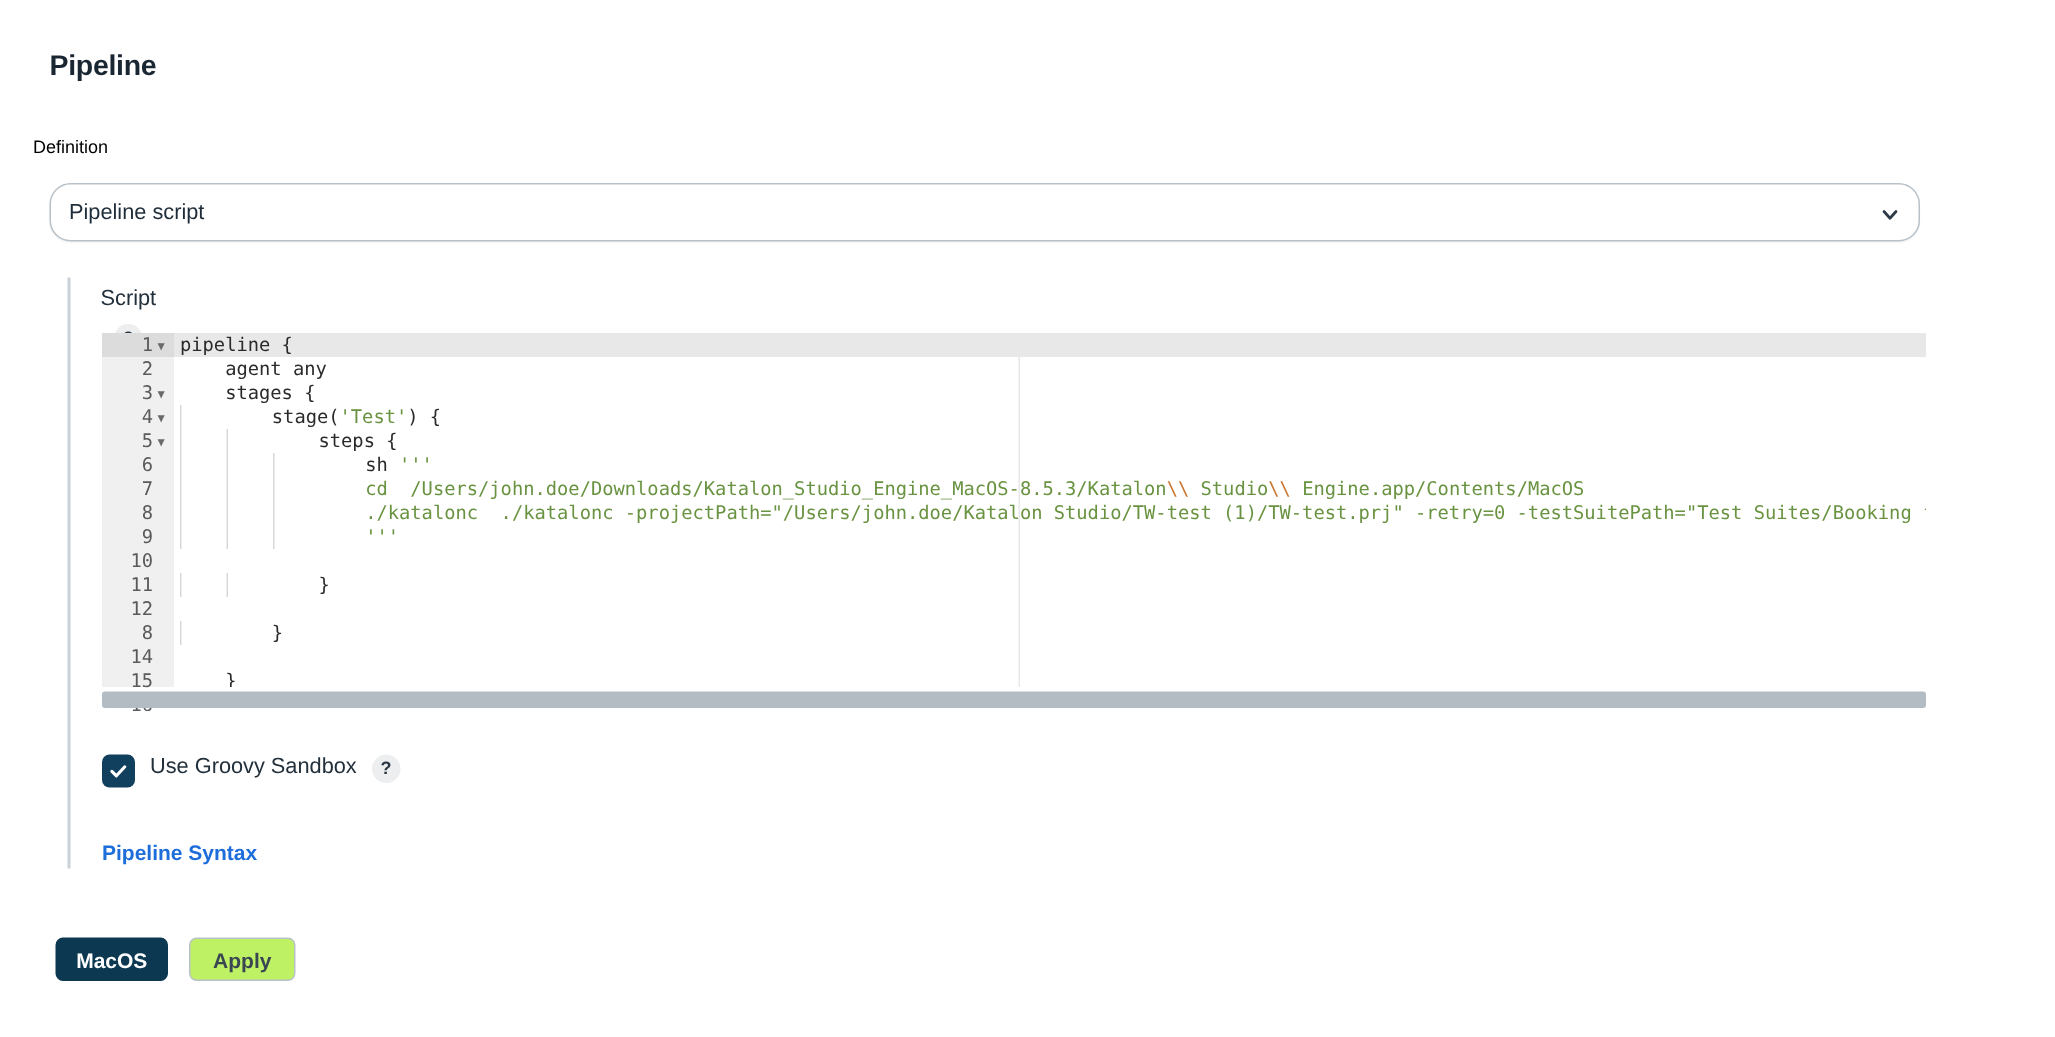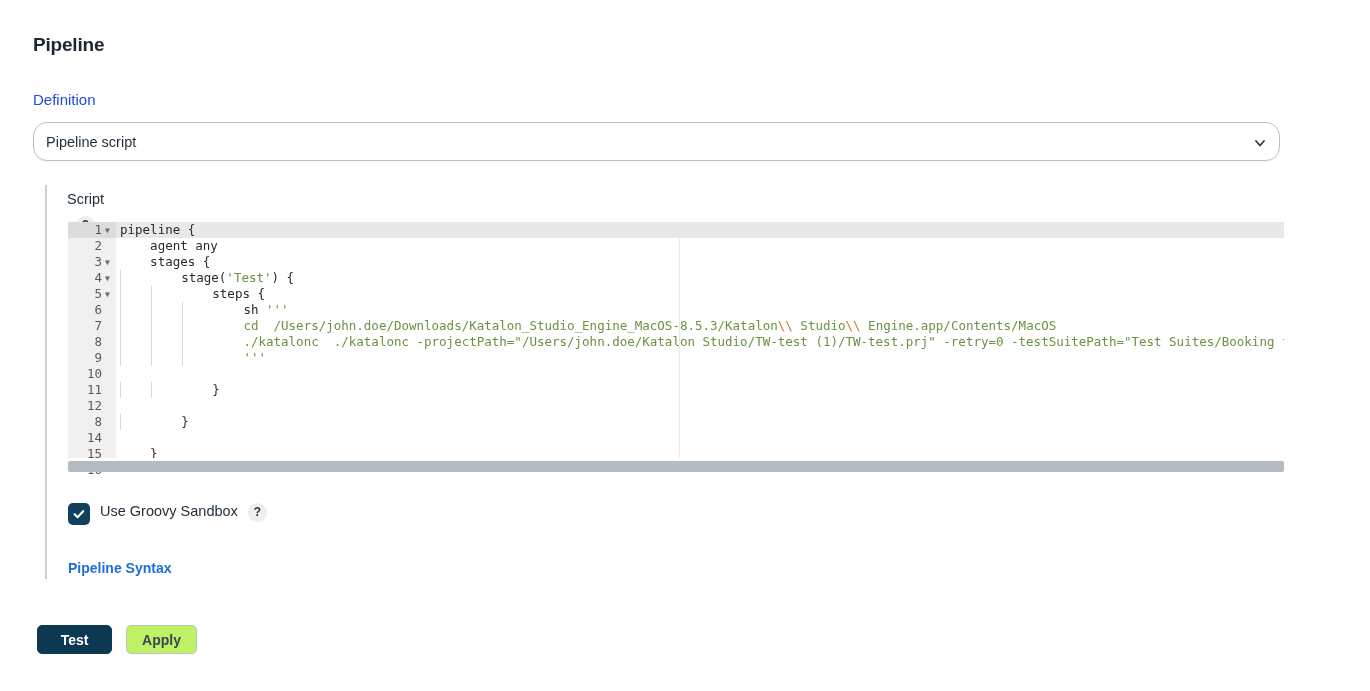--- a/index.html
+++ b/index.html
@@ -30,24 +30,24 @@
     top: 26px;
     font-size: 19px;
     font-weight: bold;
     letter-spacing: -0.2px;
     color: #1a2733;
   }
 
   
   .definition-label {
     position: absolute;
-    left: 33px;
+    left: 22px;
     top: 83px;
-    font-size: 15px;
-    color: #1d4ed8;
+    font-size: 12px;
+    color: #000000;
   }
 
   .definition-select {
     position: absolute;
     left: 33px;
     top: 114px;
     width: 1247px;
     height: 39px;
     box-sizing: border-box;
     border: 1px solid #b9c2c8;
@@ -365,17 +365,17 @@
         </svg>
       </span>
       <span class="sandbox-label">Use Groovy Sandbox</span>
       <span class="help-icon">?</span>
     </div>
 
     <a class="pipeline-syntax-link">Pipeline Syntax</a>
   </div>
 
   <div class="btn-row">
-    <button class="btn btn-save">Test</button>
+    <button class="btn btn-save">MacOS</button>
     <button class="btn btn-apply">Apply</button>
   </div>
 
 </div>
 
 </body></html>

